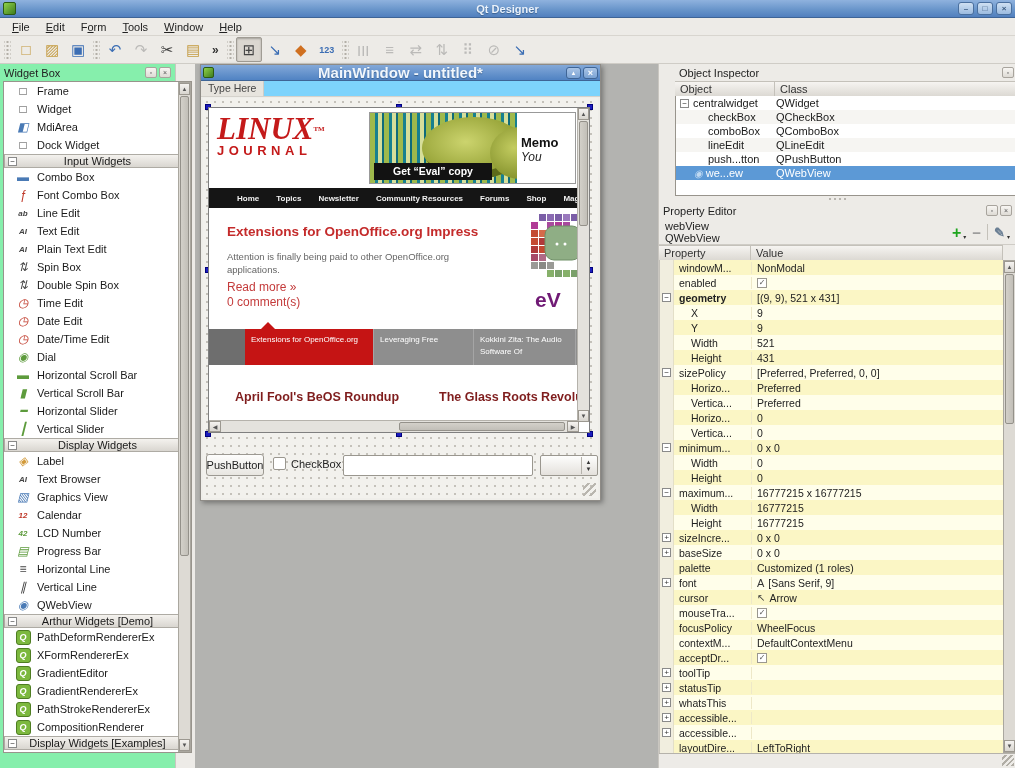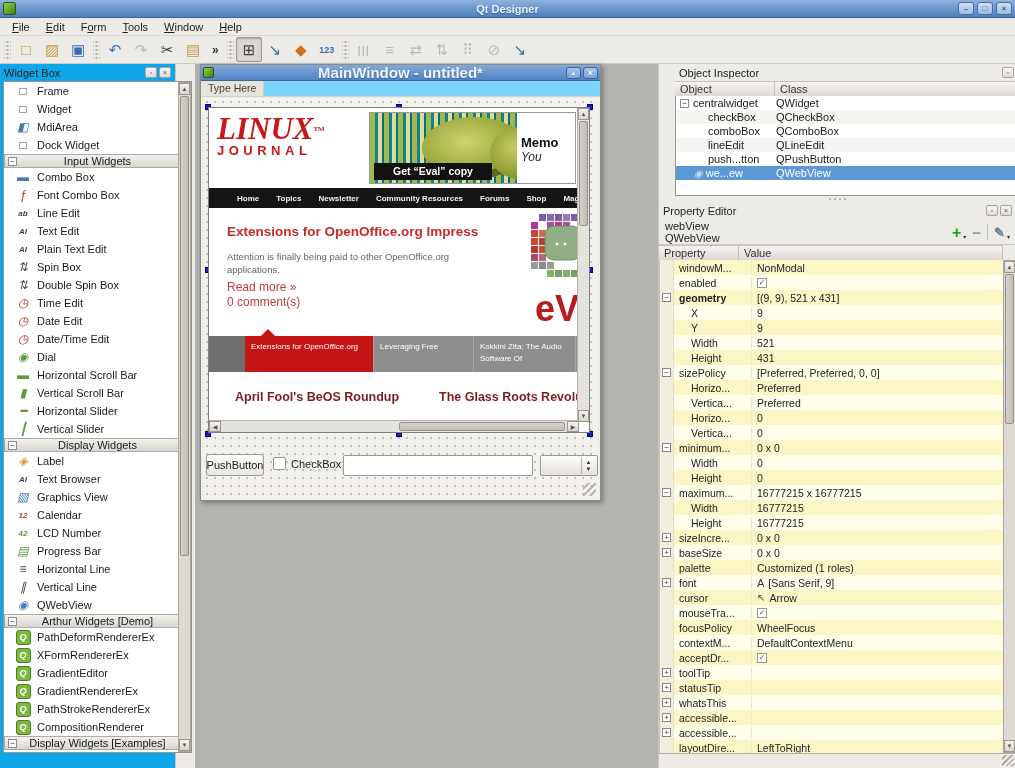--- a/index.html
+++ b/index.html
@@ -33,21 +33,21 @@
   .toverflow { font-size:12px; font-weight:bold; color:#333; margin:0 6px; }
 
   
   .dockhead { height:17px; display:flex; align-items:center; padding:0 4px; font-size:11px; color:#222; }
   .dockbtns { margin-left:auto; display:flex; gap:2px; }
   .dbtn { width:12px; height:11px; background:linear-gradient(#f8f6f3,#dedbd5); border:1px solid #a8a49d; border-radius:2px; font-size:7px; line-height:9px; text-align:center; color:#555; }
   .colhead { display:flex; background:linear-gradient(#F6F4F1,#DCD9D3); border-top:1px solid #c4c1ba; border-bottom:1px solid #aeaba4; font-size:11px; color:#333; }
   .colhead span { padding:1px 5px; border-right:1px solid #c4c1ba; }
 
   
-  .wbox { position:absolute; left:0; top:64px; width:176px; height:704px; background:#0ea5e9; border-right:1px solid #c9c6c0; }
+  .wbox { position:absolute; left:0; top:64px; width:176px; height:704px; background:#86efac; border-right:1px solid #c9c6c0; }
   .wb-list { position:absolute; left:3px; top:17px; width:189px; height:672px; background:#fff; border:1px solid #98948c; overflow:hidden; }
   .wb-row.item { height:18px; display:flex; align-items:center; padding:0 14px 0 10px; }
   .wicon { width:18px; display:flex; align-items:center; justify-content:center; font-size:12px; color:#555; flex:none; }
   .wb-row.blue .wicon { color:#4a7ab5; } .wb-row.red .wicon { color:#c03a2b; }
   .wb-row.green .wicon { color:#5d9b3c; } .wb-row.orange .wicon { color:#d29a3a; }
   .wb-row.dark .wicon { color:#444; }
   .wb-row.sm .wicon { font-size:8px; font-weight:bold; }
   .wb-row.qbadge .wicon::before { background:#7CB83E; color:#fff; font-weight:bold; font-size:9px; width:13px; height:13px; border-radius:3px; border:1px solid #4e7d22; display:flex; align-items:center; justify-content:center; }
   .wlabel { margin-left:5px; white-space:nowrap; }
   .wb-row.cat { height:14px; display:flex; align-items:center; justify-content:center; background:linear-gradient(#F4F2EE,#D9D6D0); border:1px solid #aeaba4; font-size:11px; position:relative; }
@@ -96,22 +96,22 @@
   .bw2 { font-size:12px; font-style:italic; color:#222; }
   .bchip { position:absolute; left:4px; bottom:3px; width:118px; height:17px; background:#121212; color:#fff; font-size:10.5px; font-weight:bold; text-align:center; line-height:17px; }
   .navbar { position:absolute; left:0; top:80px; width:370px; height:20px; background:#151515; display:flex; align-items:center; padding-left:28px; gap:17px; white-space:nowrap; }
   .nav-link { color:#f2f2f2; font-size:8px; font-weight:bold; }
   .content { position:absolute; left:0; top:100px; width:370px; height:134px; background:#fff; }
   .art-title { position:absolute; left:18px; top:16px; font-size:13.5px; font-weight:600; color:#C42B2B; }
   .art-body { position:absolute; left:18px; top:42px; width:228px; font-size:9.5px; color:#666; line-height:1.4; }
   .art-link { position:absolute; left:18px; font-size:12px; color:#C43B3B; }
   .rm { top:72px; } .cm { top:87px; }
   .mosaic { position:absolute; left:322px; top:6px; }
-  .ev { position:absolute; left:326px; top:80px; font-size:36px; font-weight:bold; color:#b91c1c; }
-  .teaser { position:absolute; left:0; top:228px; width:370px; height:36px; background:#8E8E8E; display:flex; color:#fff; font-size:8px; }
+  .ev { position:absolute; left:326px; top:80px; font-size:21px; font-weight:bold; color:#701a75; }
+  .teaser { position:absolute; left:0; top:221px; width:370px; height:36px; background:#8E8E8E; display:flex; color:#fff; font-size:8px; }
   .tcell { padding:5px 6px; border-left:1px solid #a5a5a5; position:relative; line-height:1.5; }
   .tcell0 { width:36px; background:#6e6e6e; border-left:none; flex:none; }
   .tcell:nth-child(2) { width:128px; background:#C51414; border-left:none; flex:none; }
   .tcell:nth-child(2)::before { content:""; position:absolute; left:16px; top:-7px; border-left:7px solid transparent; border-right:7px solid transparent; border-bottom:7px solid #C51414; }
   .tcell:nth-child(3) { width:100px; flex:none; }
   .tcell:nth-child(4) { width:102px; flex:none; }
   .tcell:nth-child(5) { flex:1; }
   .headlines { position:absolute; left:0; top:270px; width:370px; height:44px; background:#fff; }
   .hl { position:absolute; top:12px; font-size:12.5px; font-weight:bold; color:#7f1d1d; white-space:nowrap; }
   .hl1 { left:26px; } .hl2 { left:230px; }
@@ -756,21 +756,21 @@
       <div class="objbtns">
         <span class="pbtn plus">+</span>
           <span class="tiny" data-glyph="▾"></span>
         <span class="pbtn minusb">−</span>
         <span class="objsep"></span>
         <span class="pbtn toolb">✎</span>
           <span class="tiny" data-glyph="▾"></span>
       </div>
     </div>
     <div class="colhead pe-colhead">
-      <span style="width:80px;">Property</span>
+      <span style="width:92px;">Property</span>
       <span style="flex:1;">Value</span>
     </div>
     <div class="pe-rows">
 
         <div class="pe-row">
           <span class="pe-gutter"></span>
           <span class="pname">windowM...</span>
           <span class="pval">
 
             <span class="vtext">NonModal</span>

